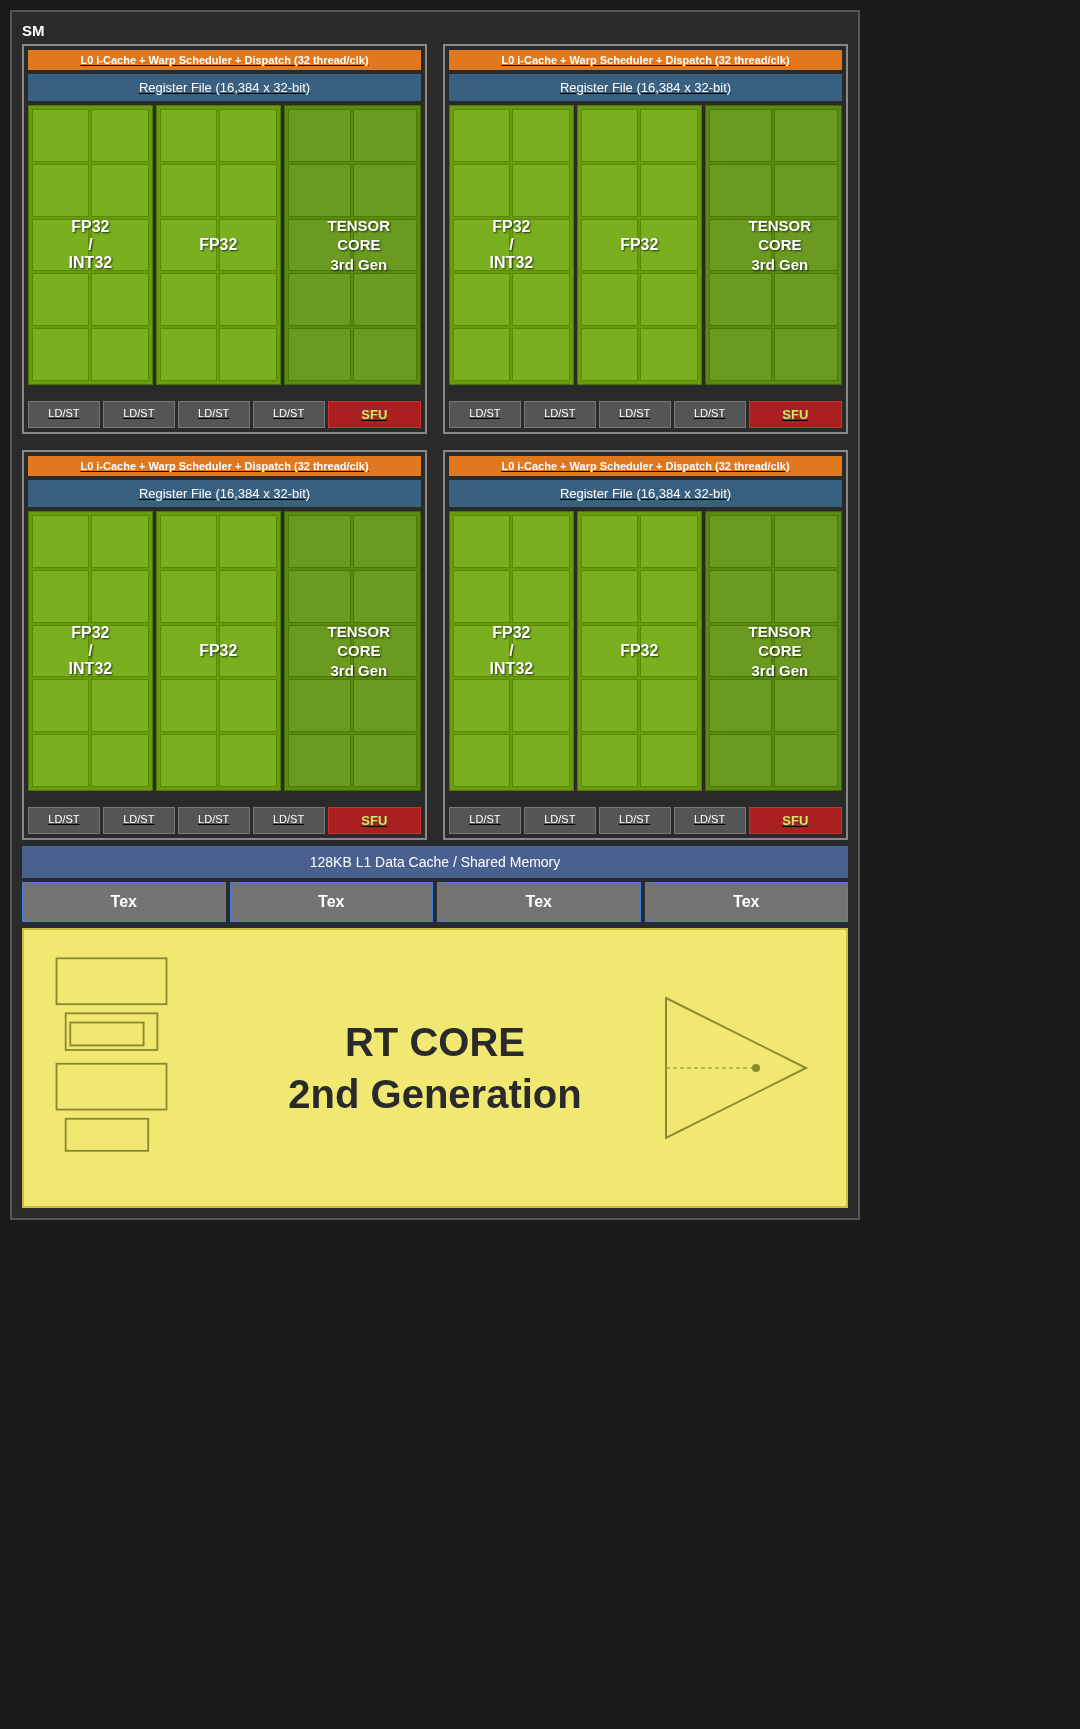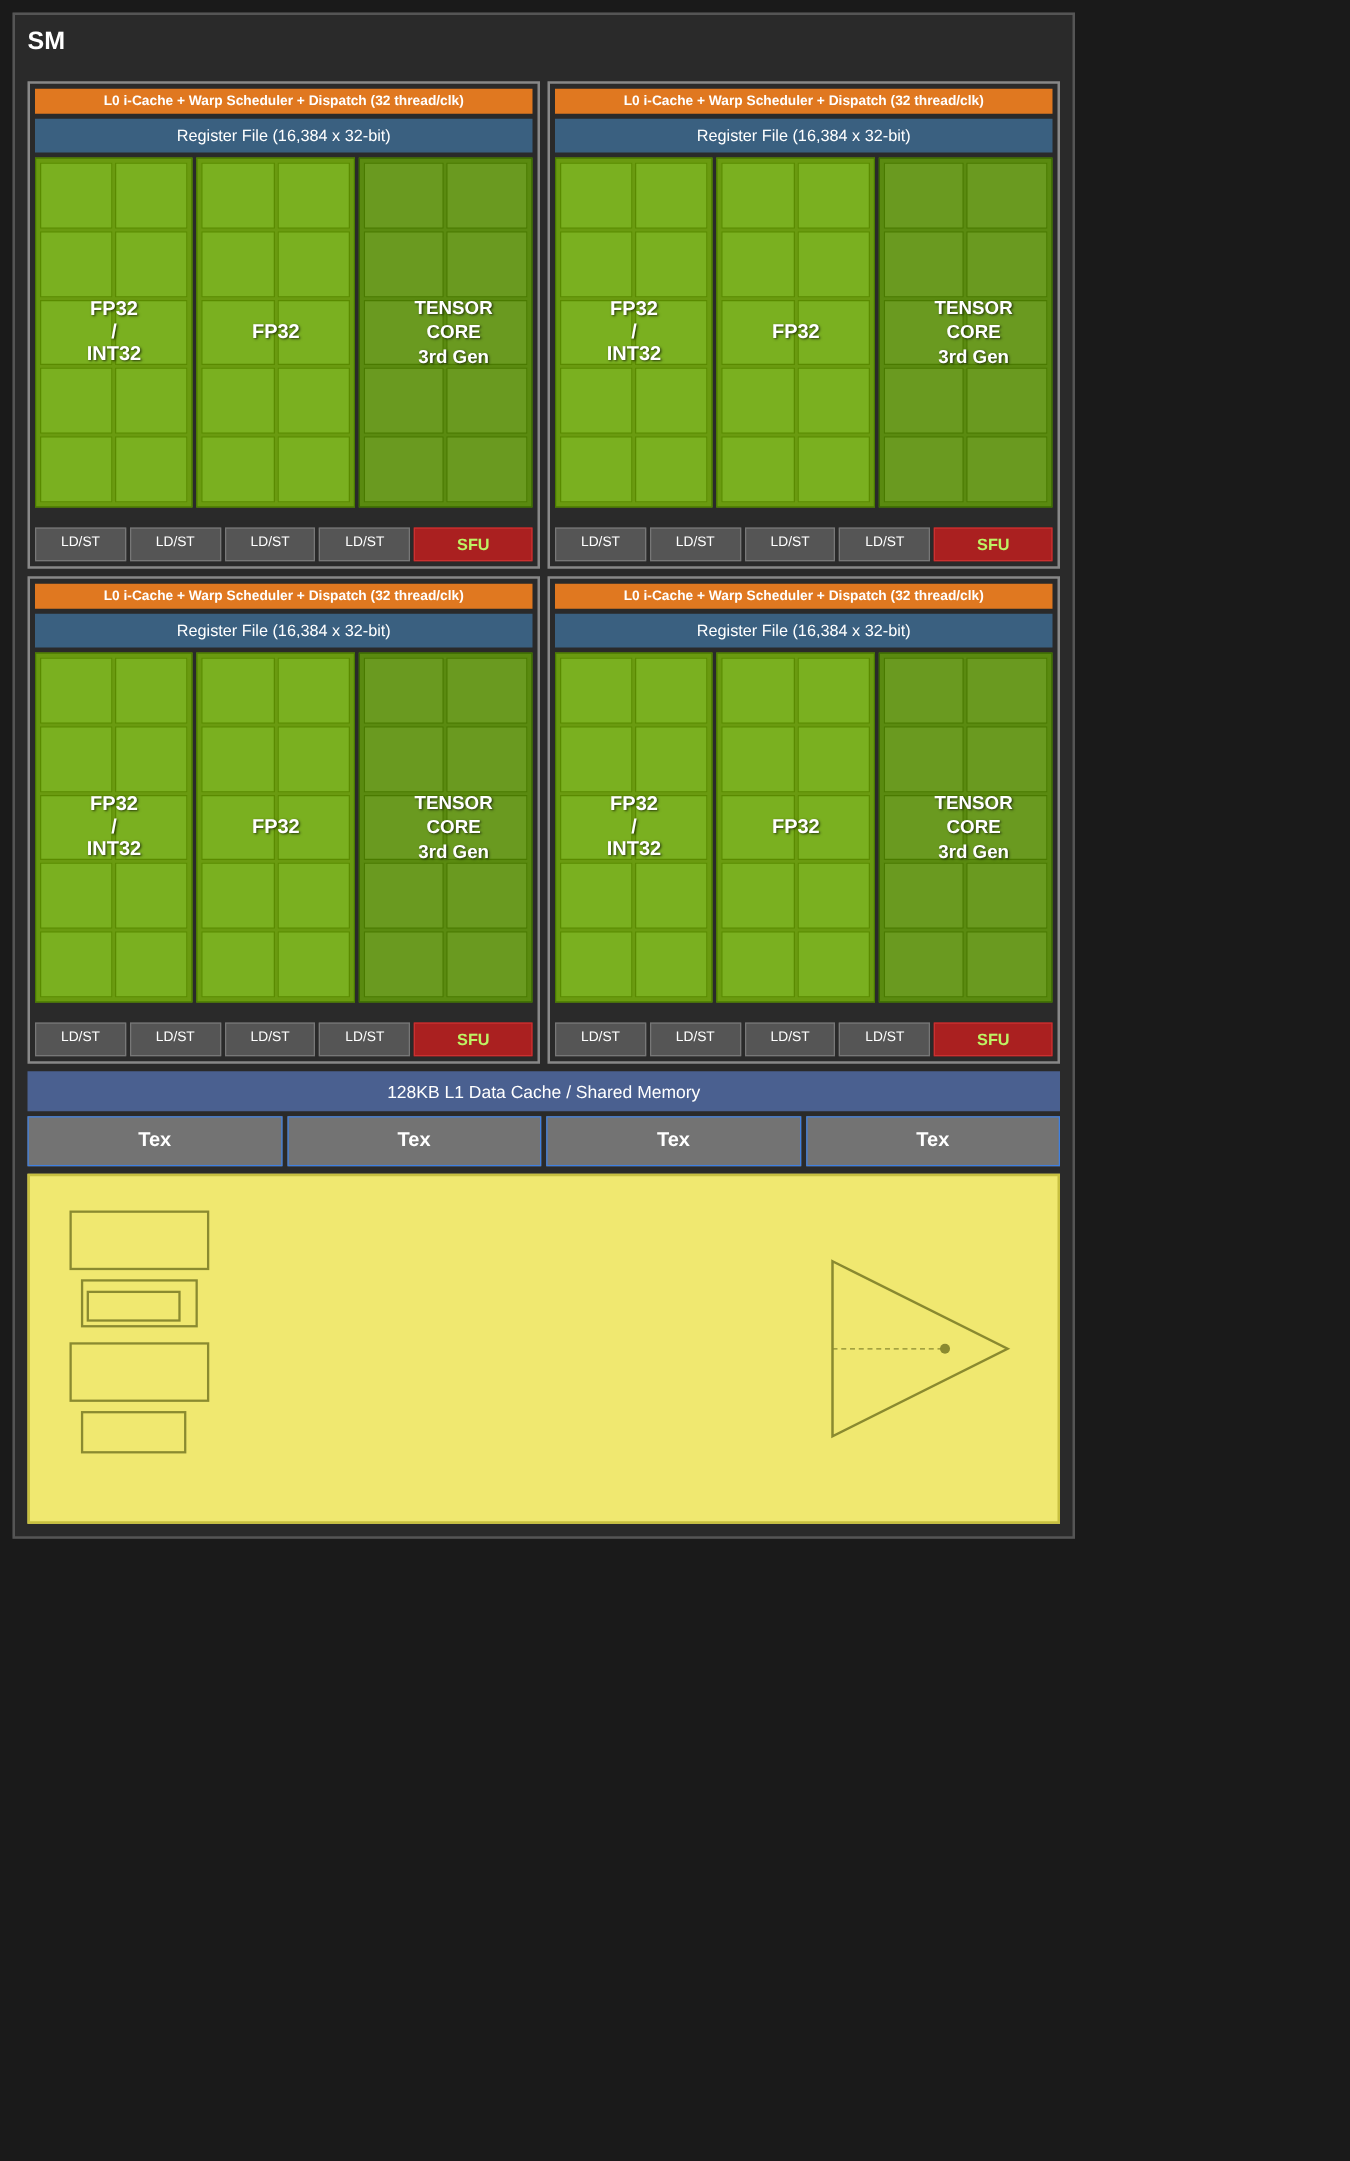--- a/index.html
+++ b/index.html
@@ -10,28 +10,29 @@
       min-height: 1729px;
     }
     .sm-container {
       background: #2a2a2a;
       border: 2px solid #555;
       padding: 10px;
       margin: 10px;
     }
     .sm-label {
       color: white;
-      font-size: 20px;
-      font-weight: bold;
-      margin-bottom: 20px;
+      font-size: 15px;
+      font-weight: bold;
+      margin-bottom: 5px;
     }
     .quad-grid {
       display: grid;
       grid-template-columns: 1fr 1fr;
-      gap: 6px;
+      gap: 16px;
+      text-decoration: underline;
     }
     .sub-processor {
       border: 2px solid #888;
       background: #2a2a2a;
       padding: 4px;
     }
     .l0-cache-bar {
       background: #e07820;
       color: white;
       font-size: 11px;
@@ -462,20 +463,21 @@
 
   <div class="rt-core-section">
     <svg class="rt-shapes" viewBox="0 0 200 240">
 
       <rect x="10" y="20" width="120" height="50" fill="none" stroke="#8a8a30" stroke-width="2"></rect>
       <rect x="20" y="80" width="100" height="40" fill="none" stroke="#8a8a30" stroke-width="2"></rect>
       <rect x="25" y="90" width="80" height="25" fill="none" stroke="#8a8a30" stroke-width="2"></rect>
       <rect x="10" y="135" width="120" height="50" fill="none" stroke="#8a8a30" stroke-width="2"></rect>
       <rect x="20" y="195" width="90" height="35" fill="none" stroke="#8a8a30" stroke-width="2"></rect>
     </svg>
+    <div class="rt-core-label">RT CORE<br>2nd Generation</div>
     <svg class="rt-arrow" viewBox="0 0 160 160">
 
       <polygon points="10,10 150,80 10,150" fill="none" stroke="#8a8a30" stroke-width="2"></polygon>
 
       <line x1="10" y1="80" x2="100" y2="80" stroke="#8a8a30" stroke-width="1" stroke-dasharray="4,3"></line>
       <circle cx="100" cy="80" r="4" fill="#8a8a30"></circle>
     </svg>
   </div>
 
 </div>

